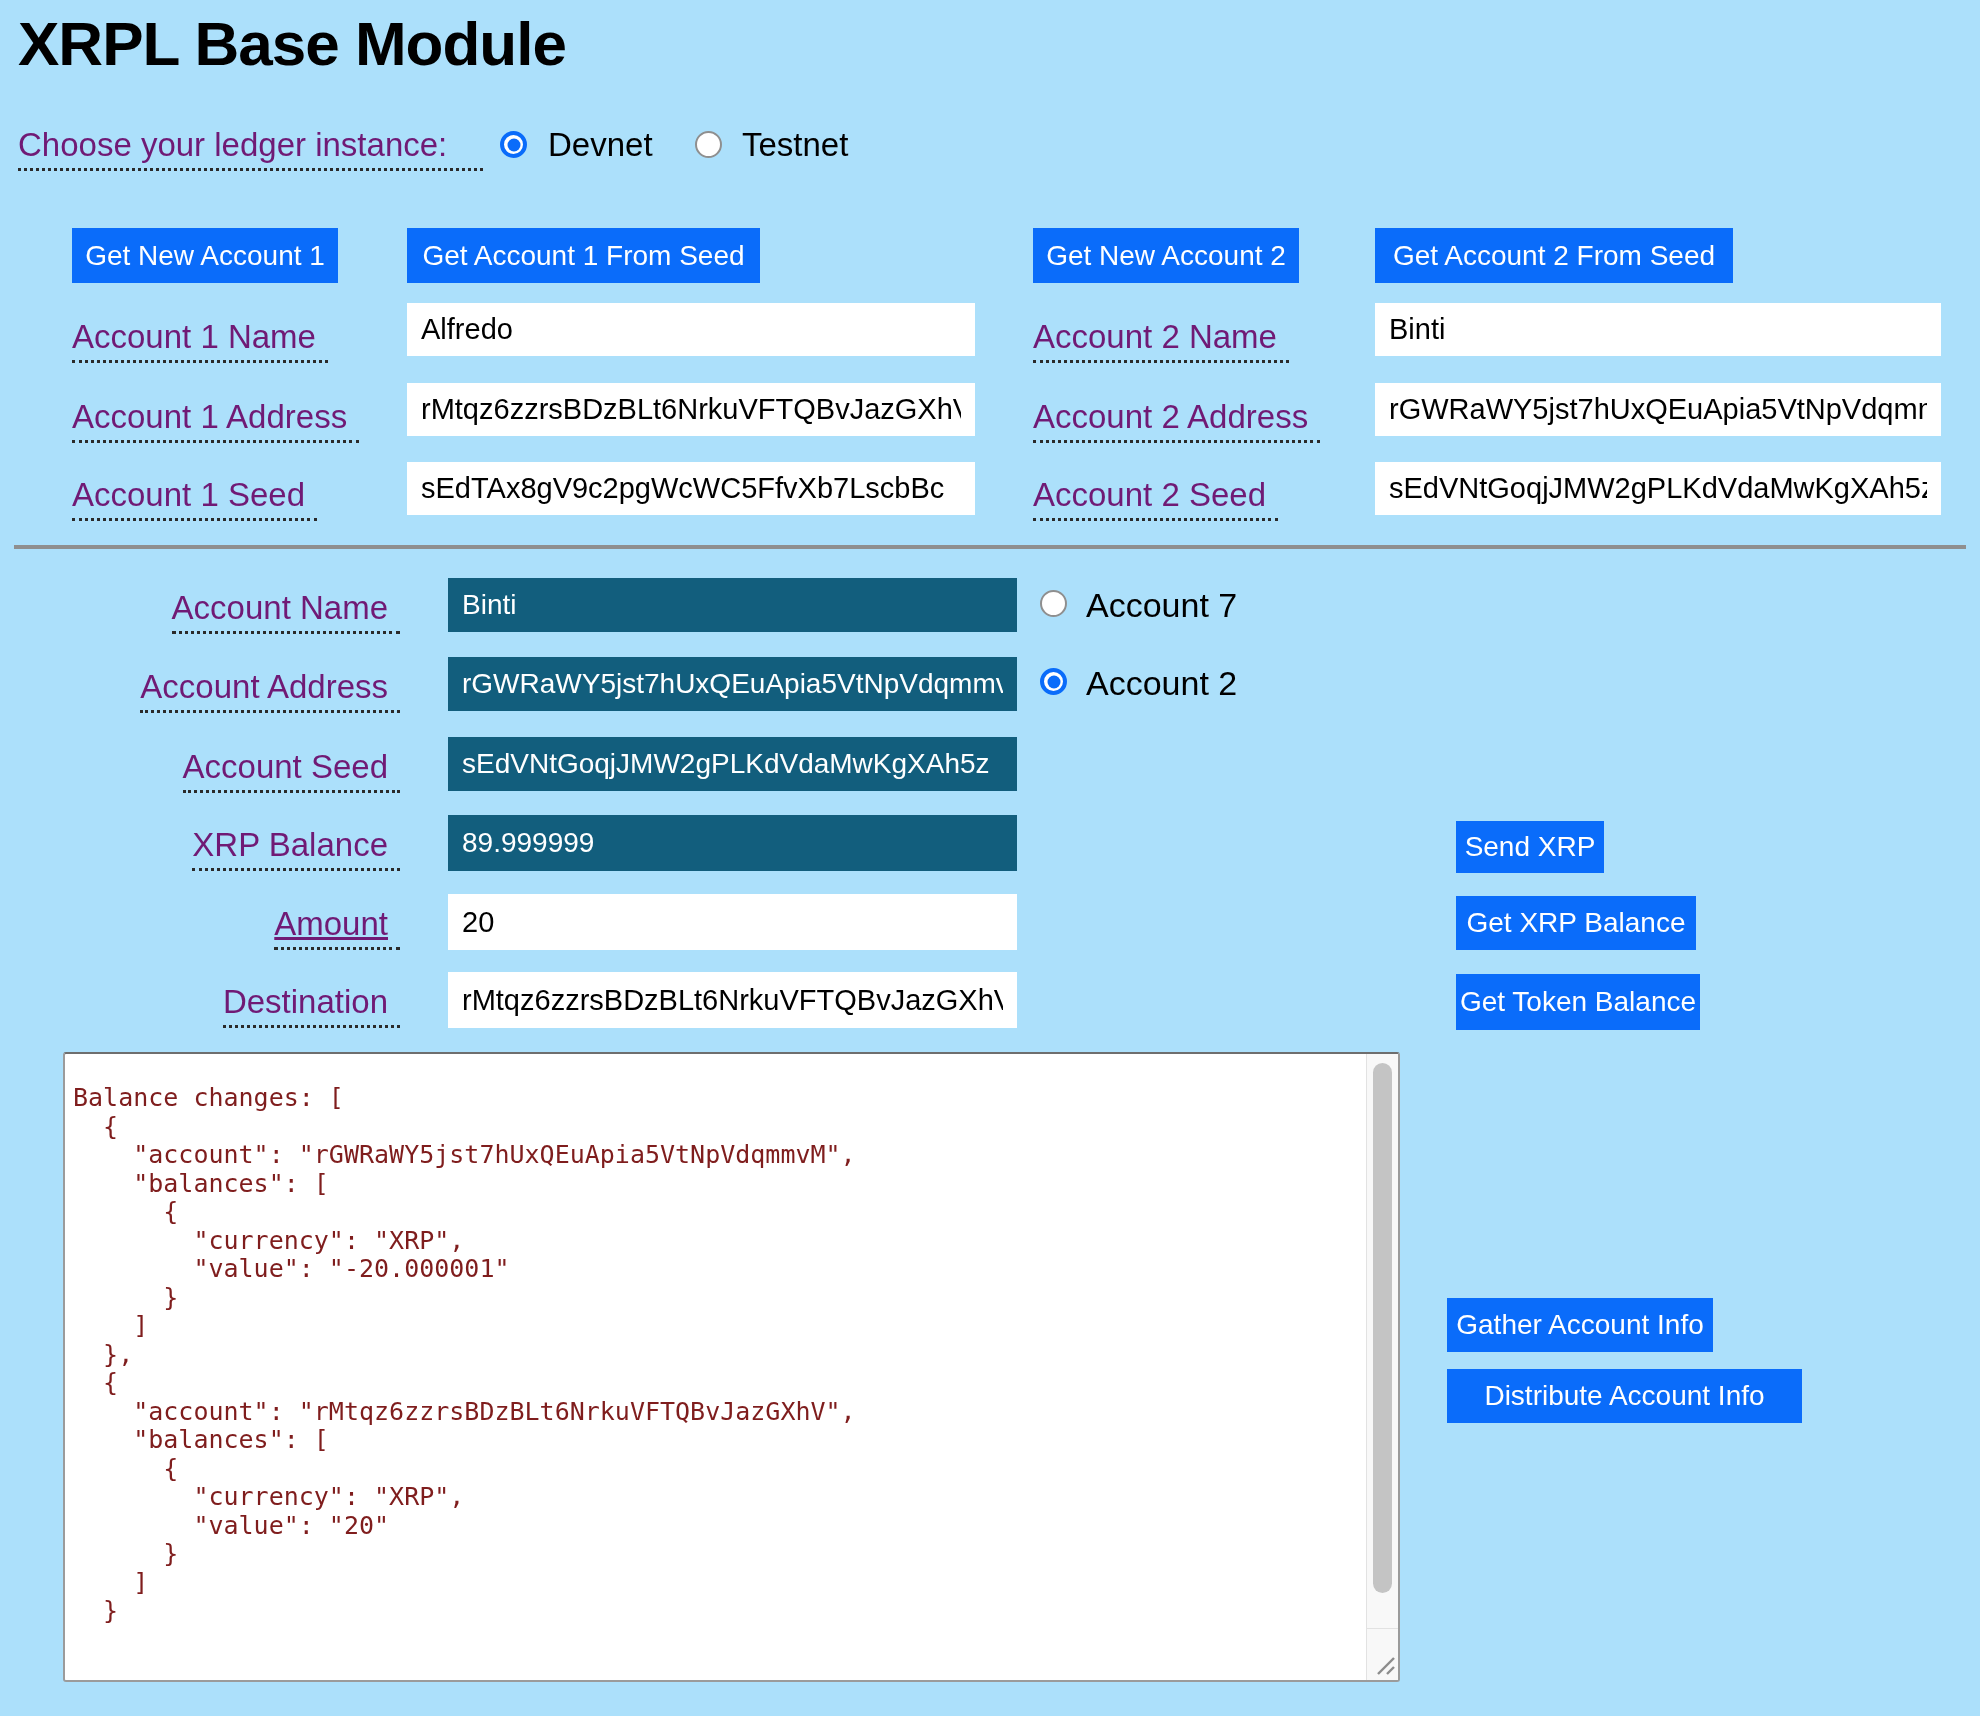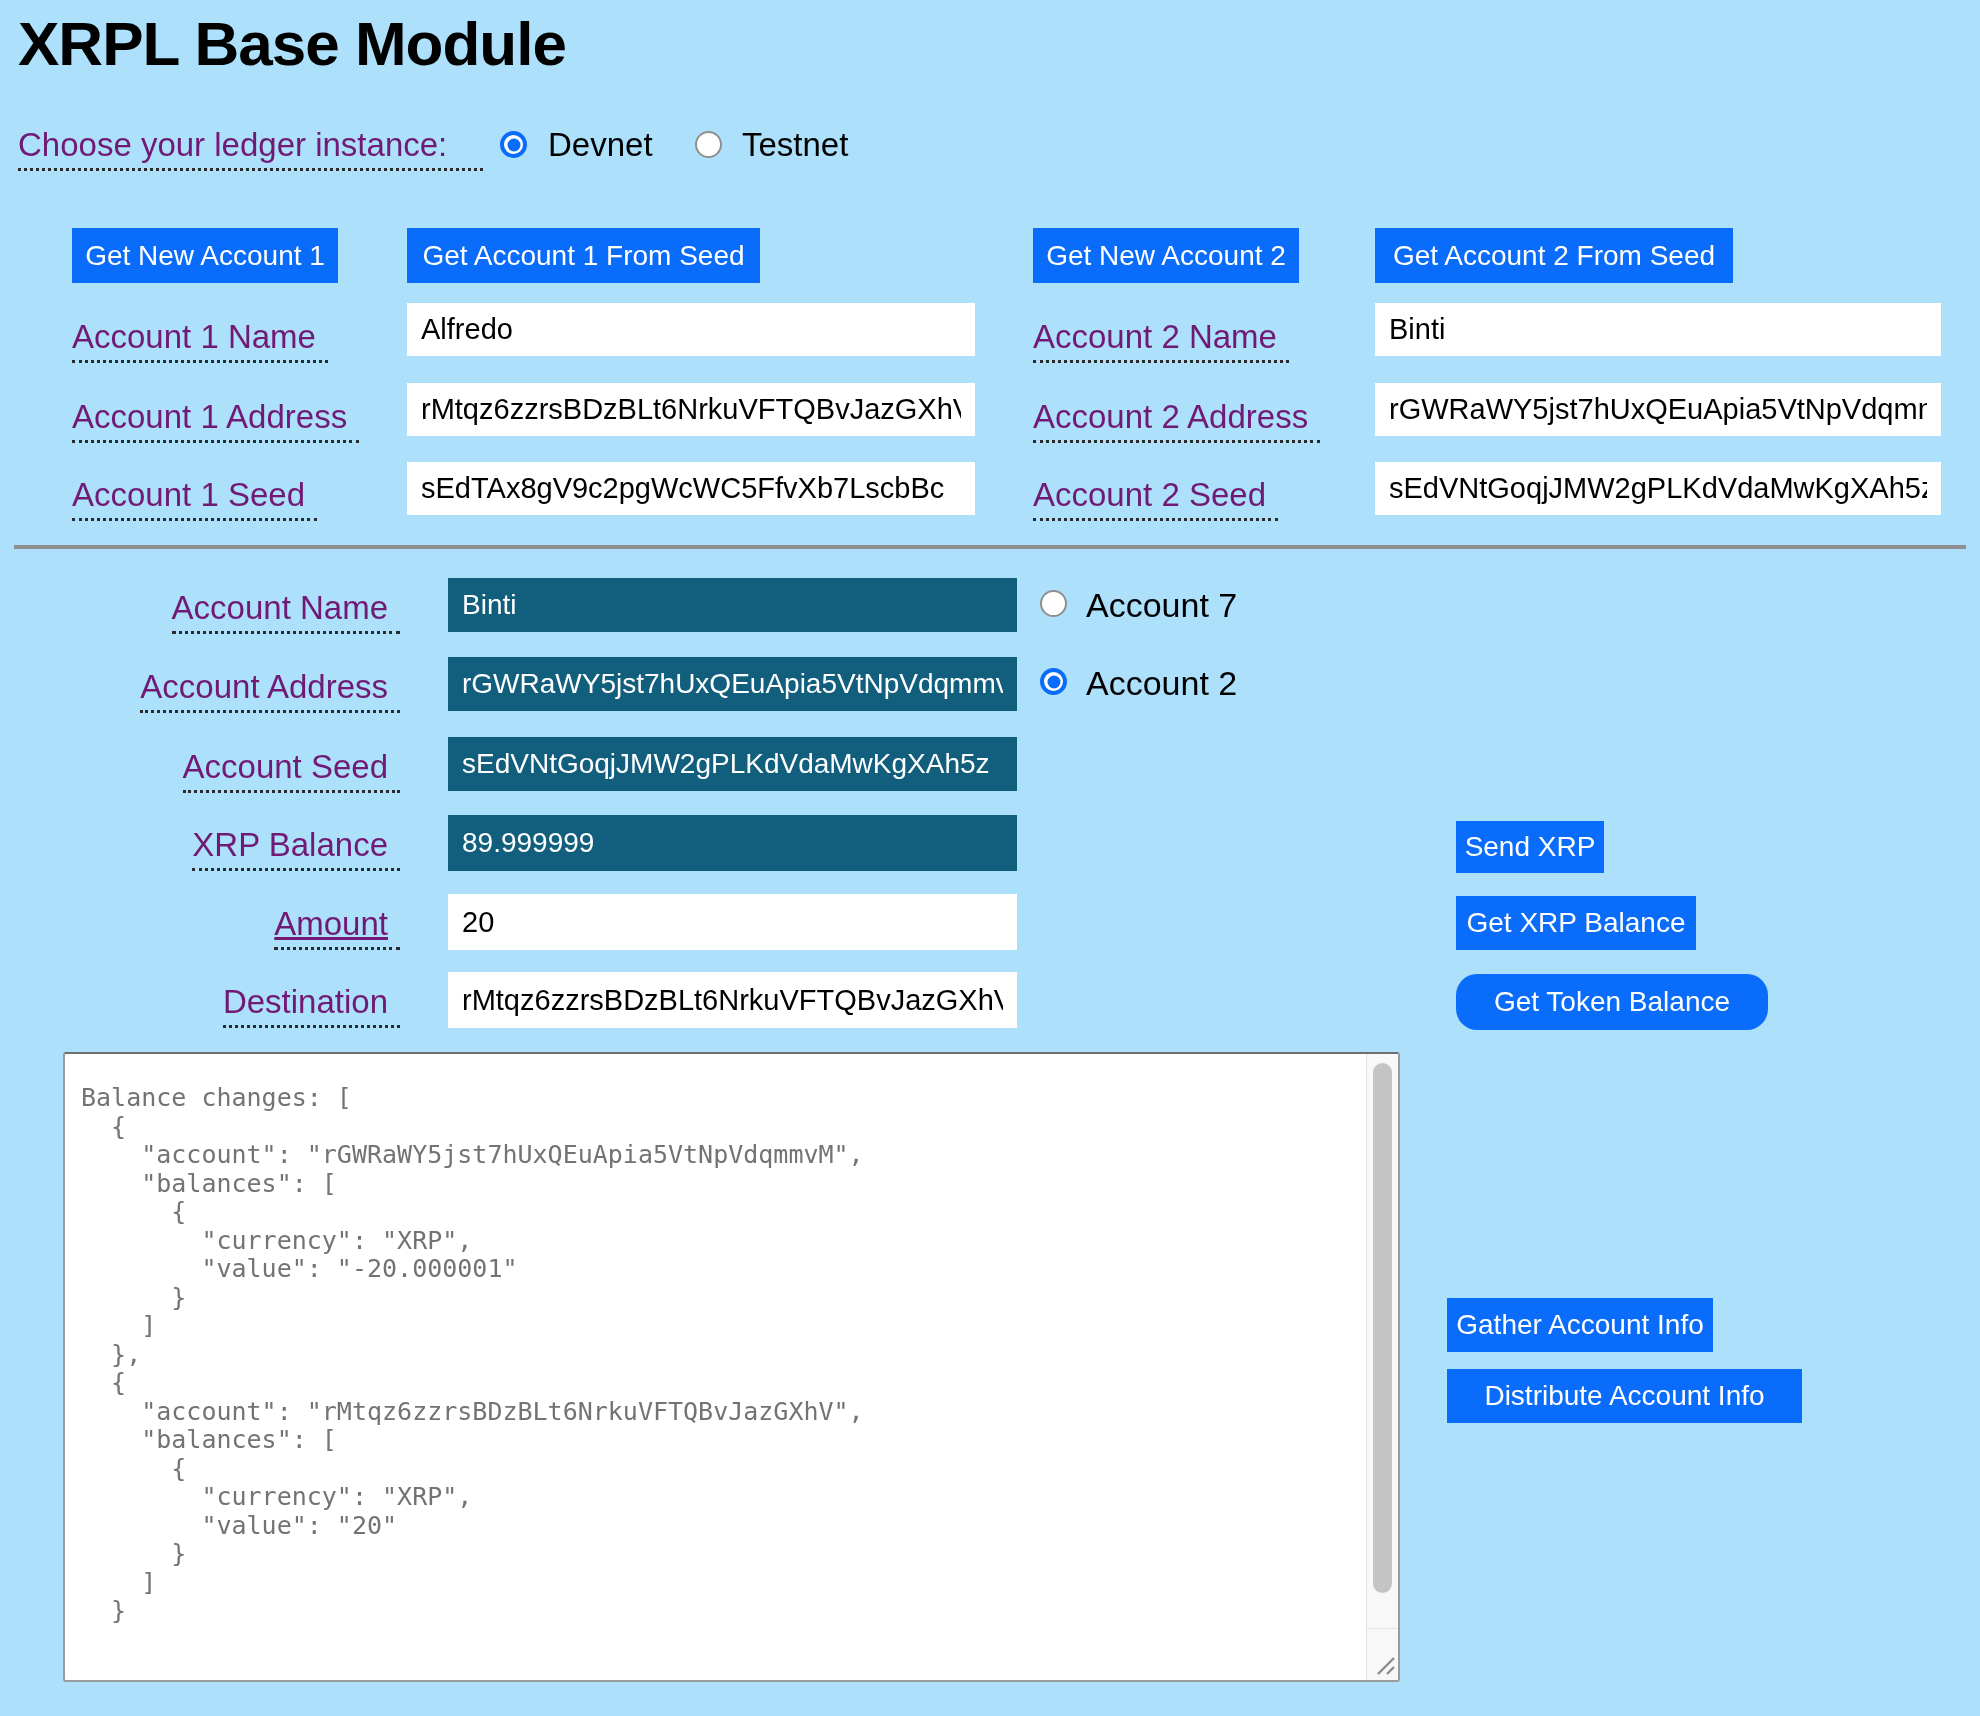--- a/index.html
+++ b/index.html
@@ -52,23 +52,23 @@
     border: none; border-top: 4px solid #8f8f8f;
   }
   .results {
     position: absolute; left: 63px; top: 1052px; width: 1337px; height: 630px;
     background: #fff; border: 2px solid #9b9b9b; border-top-color: #6e6e6e;
     border-radius: 3px;
   }
   .results pre {
     position: absolute; left: 0; top: 0; right: 34px; bottom: 0;
     overflow: hidden; margin: 0;
-    padding: 30px 10px 0 16px;
+    padding: 30px 10px 0 8px;
     font-family: "DejaVu Sans Mono", "Liberation Mono", monospace;
-    font-size: 25px; line-height: 28.5px; color: #737373;
+    font-size: 25px; line-height: 28.5px; color: #7f1d1d;
     white-space: pre;
   }
   .scroll-track {
     position: absolute; top: 0; right: 0; bottom: 52px; width: 32px;
     background: #f8f8f8; border-left: 1px solid #e2e2e2;
   }
   .scroll-thumb {
     position: absolute; left: 6px; top: 9px; width: 19px; height: 530px;
     border-radius: 10px; background: #c4c4c4;
   }
@@ -126,21 +126,21 @@
   <span class="lbl mid-lbl" style="right:1580px; top:983px;">Destination</span>
   <input class="inp" style="left: 448px; top: 972px; width: 569px; height: 56px;" value="rMtqz6zzrsBDzBLt6NrkuVFTQBvJazGXhV">
 
   <span class="radio" style="left:1040px; top:590px;"></span>
   <span class="radio-lbl" style="left:1086px; top:586px;">Account 7</span>
   <span class="radio checked" style="left:1040px; top:668px;"></span>
   <span class="radio-lbl" style="left:1086px; top:664px;">Account 2</span>
 
   <button class="btn" style="left:1456px; top:821px; width:148px; height:52px;">Send XRP</button>
   <button class="btn" style="left:1456px; top:896px; width:240px; height:54px;">Get XRP Balance</button>
-  <button class="btn" style="left:1456px; top:974px; width:312px; height:56px;border-radius:21px;">Get Token Balance</button>
+  <button class="btn" style="left:1456px; top:974px; width:244px; height:56px;">Get Token Balance</button>
   <button class="btn" style="left:1447px; top:1298px; width:266px; height:54px;">Gather Account Info</button>
   <button class="btn" style="left:1447px; top:1369px; width:355px; height:54px;">Distribute Account Info</button>
 
   <div class="results">
     <pre>Balance changes: [
   {
     "account": "rGWRaWY5jst7hUxQEuApia5VtNpVdqmmvM",
     "balances": [
       {
         "currency": "XRP",

